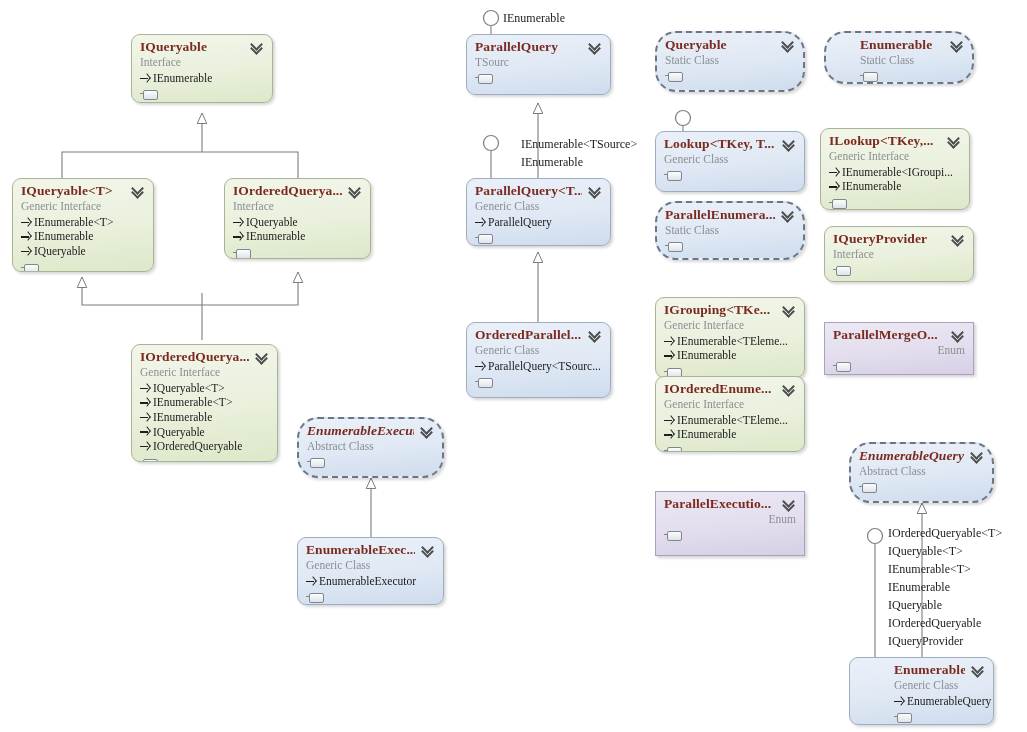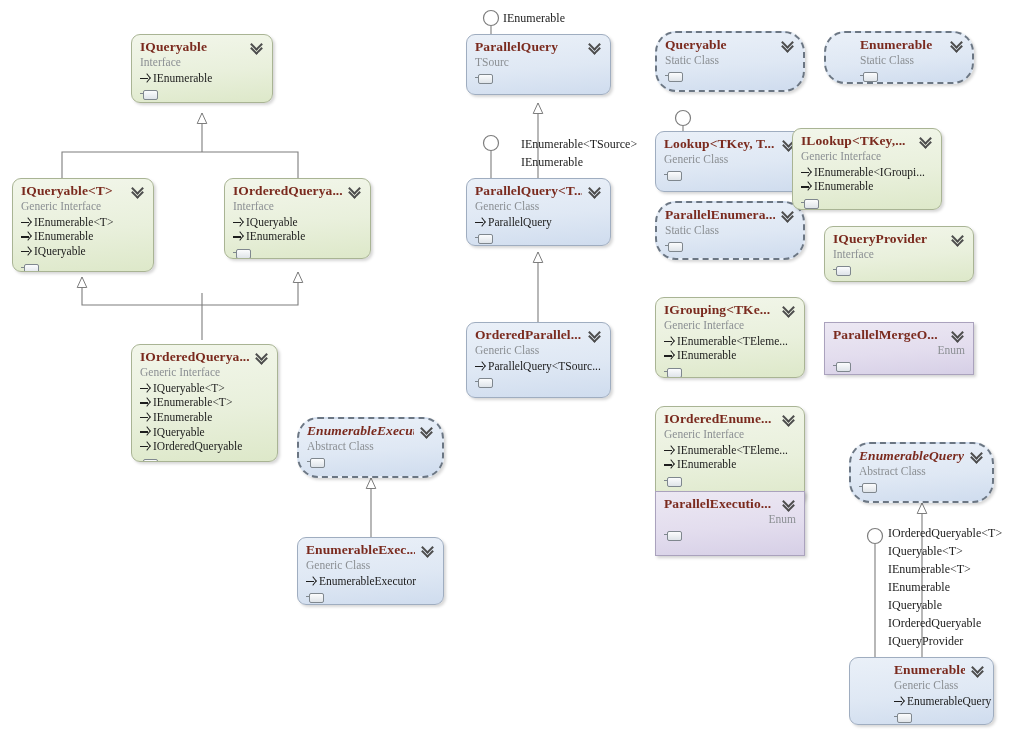--- a/index.html
+++ b/index.html
@@ -313,21 +313,21 @@
           <span>IEnumerable&lt;TEleme...</span>
         </div>
       <div class="mem">
           <span class="plug"></span>
           <span>IEnumerable</span>
         </div>
     </div>
     <div class="foot"></div>
   </div>
 
-  <div class="node iface" style="left:655px;top:406px;width:150px;height:98px;">
+  <div class="node iface" style="left:655px;top:376px;width:150px;height:76px;">
     <div class="hdr">
         <div class="title">IOrderedEnume...</div>
       <span class="chev"></span>
       </div>
     <div class="stereo">Generic Interface</div>
     <div class="members">
       <div class="mem">
           <span class="plug"></span>
           <span>IEnumerable&lt;TEleme...</span>
         </div>
@@ -350,21 +350,21 @@
 
   <div class="node cls dashed" style="left:824px;top:31px;width:150px;height:53px;padding-left:34px;">
     <div class="hdr">
         <div class="title">Enumerable</div>
       <span class="chev"></span>
       </div>
     <div class="stereo">Static Class</div>
     <div class="foot"></div>
   </div>
 
-  <div class="node iface" style="left:792px;top:128px;width:150px;height:82px;">
+  <div class="node iface" style="left:820px;top:128px;width:150px;height:82px;">
     <div class="hdr">
         <div class="title">ILookup&lt;TKey,...</div>
       <span class="chev"></span>
       </div>
     <div class="stereo">Generic Interface</div>
     <div class="members">
       <div class="mem">
           <span class="plug"></span>
           <span>IEnumerable&lt;IGroupi...</span>
         </div>

